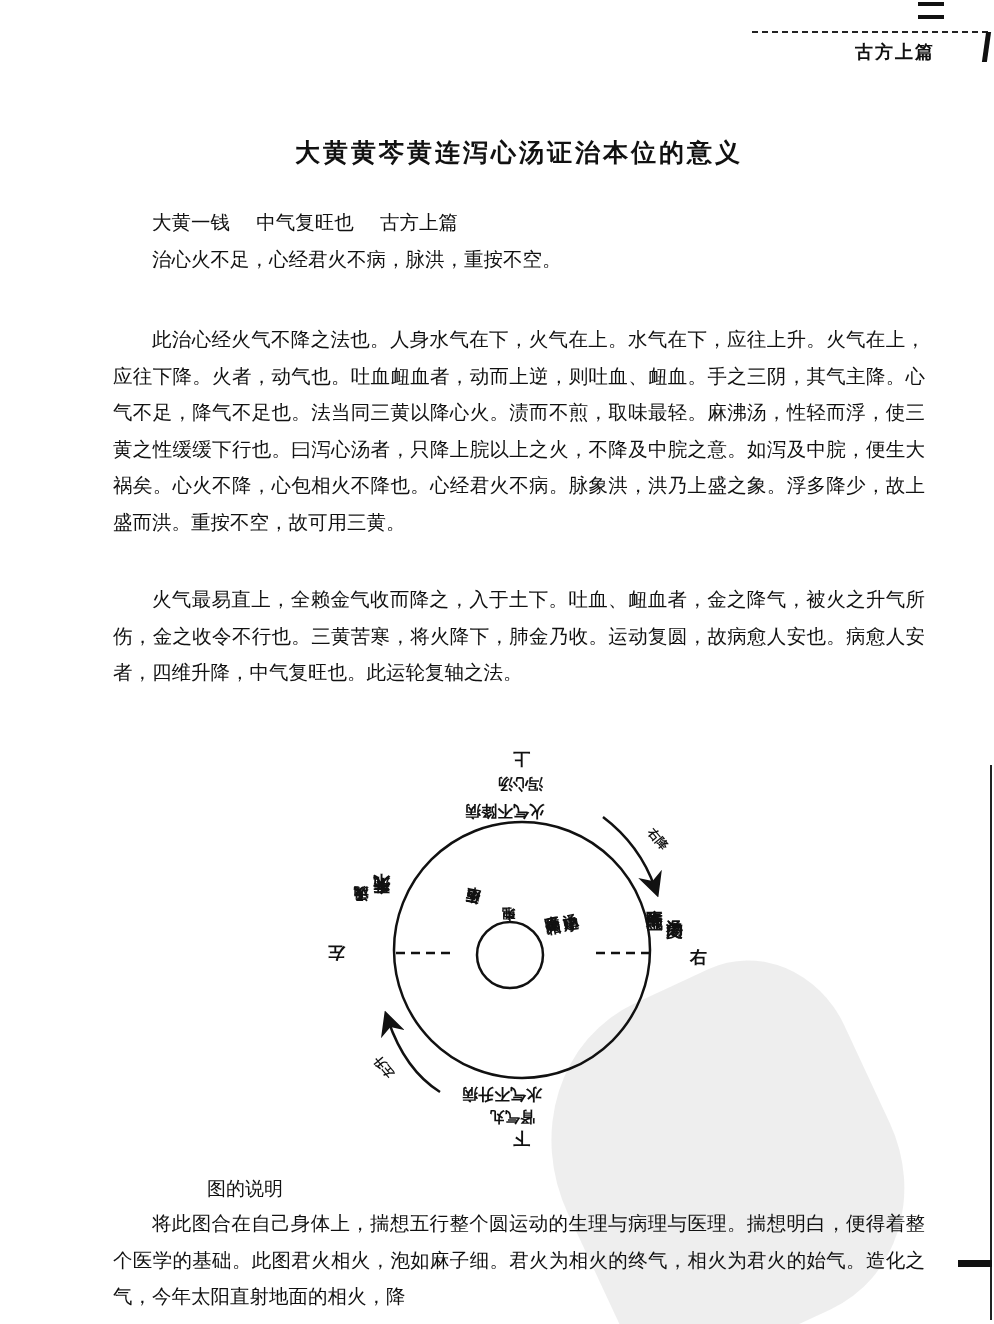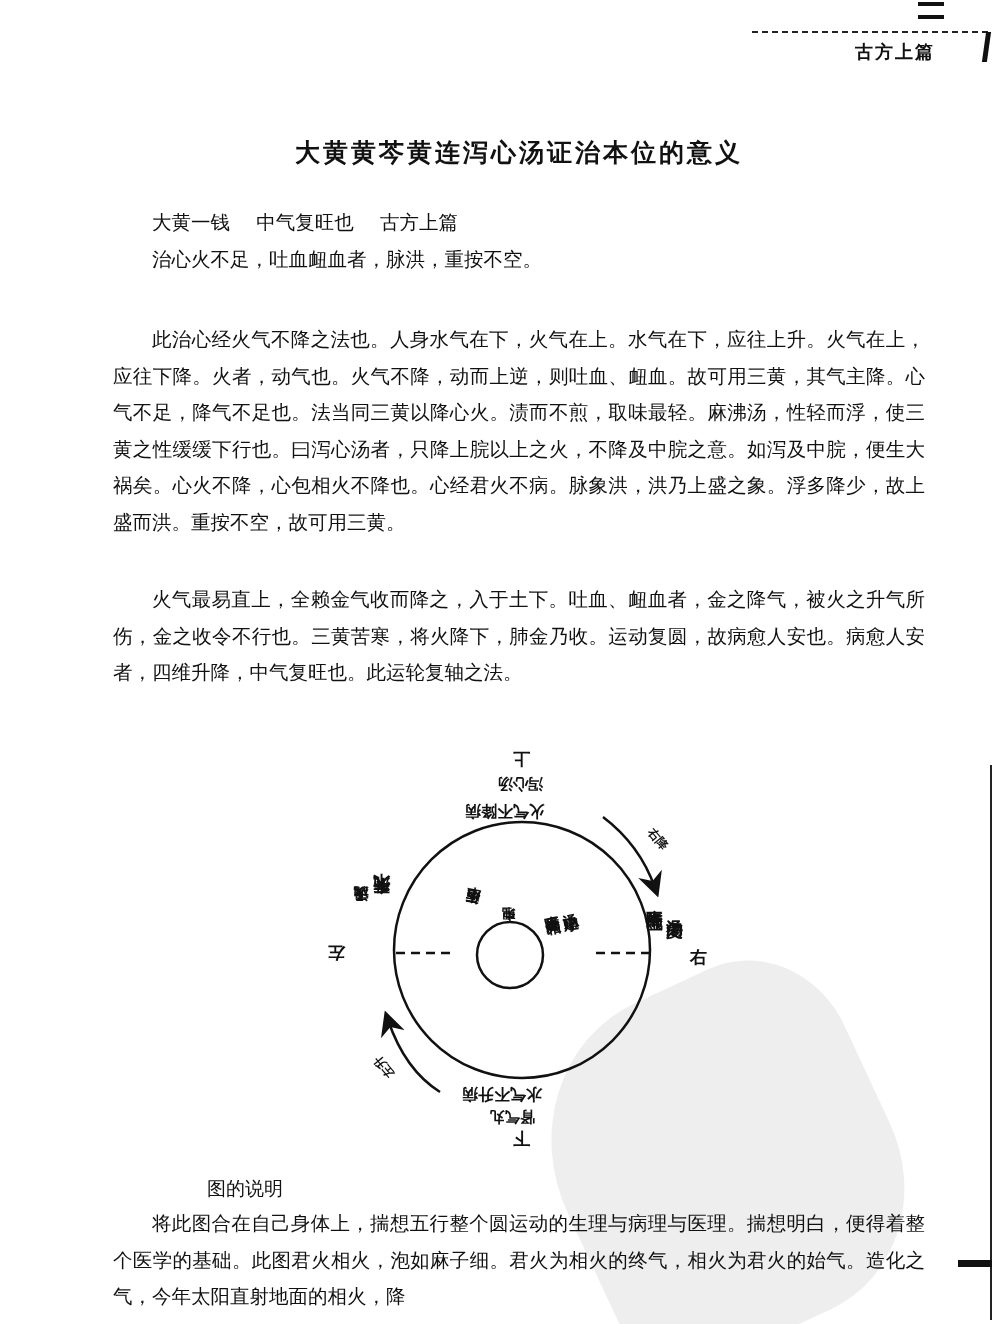--- a/index.html
+++ b/index.html
@@ -51,25 +51,25 @@
 <div class="watermark"></div>
 
 <div class="title">大黄黄芩黄连泻心汤证治本位的意义</div>
 
 <div class="body-text" id="ingredients">
   <p class="noindent">
     <span>大黄一钱</span>
     <span>中气复旺也</span>
     <span>古方上篇</span>
   </p>
-  <p class="noindent">治心火不足，吐血衄血者，脉洪，重按不空。</p>
+  <p class="noindent">治心火不足，心经君火不病，脉洪，重按不空。</p>
 </div>
 
 <div class="body-text" id="para-block1">
-  <p>此治心经火气不降之法也。人身水气在下，火气在上。水气在下，应往上升。火气在上，应往下降。火者，动气也。火气不降，动而上逆，则吐血、衄血。故可用三黄，其气主降。心气不足，降气不足也。法当同三黄以降心火。渍而不煎，取味最轻。麻沸汤，性轻而浮，使三黄之性缓缓下行也。曰泻心汤者，只降上脘以上之火，不降及中脘之意。如泻及中脘，便生大祸矣。心火不降，心包相火不降也。心经君火不病。脉象洪，洪乃上盛之象。浮多降少，故上盛而洪。重按不空，故可用三黄。</p>
+  <p>此治心经火气不降之法也。人身水气在下，火气在上。水气在下，应往上升。火气在上，应往下降。火者，动气也。吐血衄血者，动而上逆，则吐血、衄血。手之三阴，其气主降。心气不足，降气不足也。法当同三黄以降心火。渍而不煎，取味最轻。麻沸汤，性轻而浮，使三黄之性缓缓下行也。曰泻心汤者，只降上脘以上之火，不降及中脘之意。如泻及中脘，便生大祸矣。心火不降，心包相火不降也。心经君火不病。脉象洪，洪乃上盛之象。浮多降少，故上盛而洪。重按不空，故可用三黄。</p>
 </div>
 <div class="body-text" id="para-block2">
   <p>火气最易直上，全赖金气收而降之，入于土下。吐血、衄血者，金之降气，被火之升气所伤，金之收令不行也。三黄苦寒，将火降下，肺金乃收。运动复圆，故病愈人安也。病愈人安者，四维升降，中气复旺也。此运轮复轴之法。</p>
 </div>
 
 <div class="diagram">
   <svg width="440" height="410" viewBox="0 0 440 410">
     <defs>
       <marker id="ah" markerWidth="10" markerHeight="10" refX="6" refY="5" orient="auto">
         <path d="M0,0 L10,5 L0,10 L3,5 Z" fill="#111"></path>

